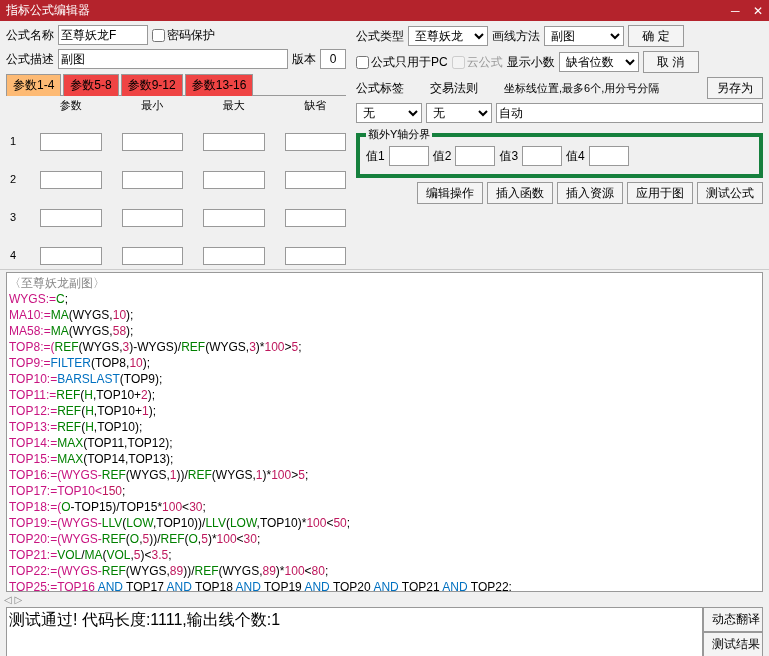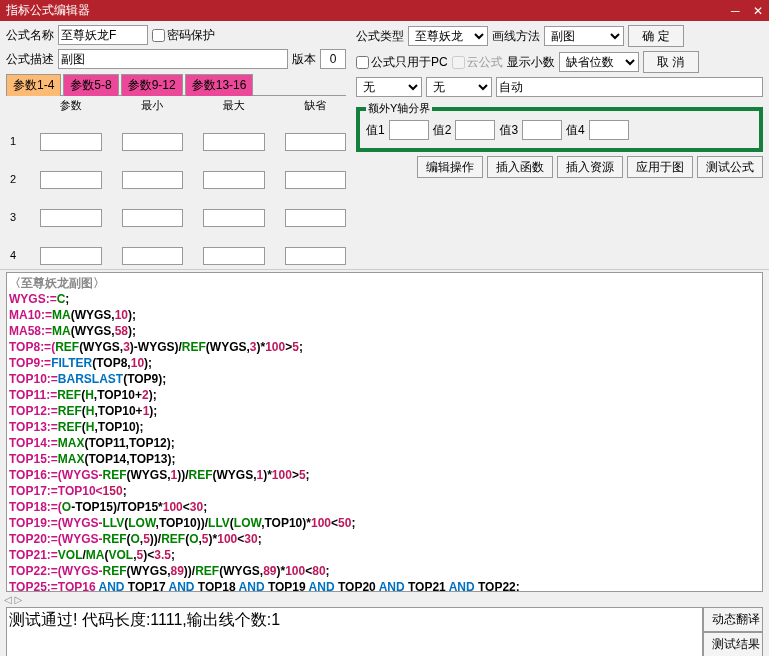--- a/index.html
+++ b/index.html
@@ -8,29 +8,29 @@
 .title-bar .ctrls span{margin-left:10px;cursor:pointer}
 .top-panel{background:#f0f0f0;padding:4px 6px;border-bottom:1px solid #ccc;display:flex;gap:10px}
 .left-col{width:340px}
 .right-col{flex:1}
 .row{display:flex;align-items:center;margin-bottom:4px;gap:4px}
 .lbl{white-space:nowrap}
 input[type=text],select{border:1px solid #999;background:#fff;height:20px;padding:0 2px;font-size:12px}
 .btn{border:1px solid #999;background:#f4f4f4;height:22px;padding:0 8px;cursor:pointer;white-space:nowrap}
 .btn-wide{width:56px}
 .tabs{display:flex;border-bottom:1px solid #999;margin-top:4px}
-.tab{padding:2px 6px;border:1px solid #999;border-bottom:none;background:#ec4899;margin-right:2px;cursor:pointer;position:relative;top:1px}
+.tab{padding:2px 6px;border:1px solid #999;border-bottom:none;background:#ef4444;margin-right:2px;cursor:pointer;position:relative;top:1px}
 .tab.active{background:#fdba74}
 .param-grid{display:grid;grid-template-columns:14px 1fr 1fr 1fr 1fr;gap:20px;margin-top:2px}
 .param-grid .hdr{text-align:center;font-size:11px}
 .param-grid input{width:100%;height:18px}
 .param-grid .rn{text-align:center;font-size:11px;padding-top:2px}
 fieldset{border:4px solid #15803d;padding:4px 6px;margin-top:4px}
 fieldset legend{font-size:11px;padding:0 2px}
-.code-area{background:#fff;border:1px solid #999;margin:2px 6px;height:320px;overflow:auto;font-family:Consolas,"Courier New",monospace;font-size:13px;font-weight:bold;line-height:16px;padding:2px;white-space:pre}
+.code-area{background:#fff;border:1px solid #999;margin:2px 6px;height:320px;overflow:auto;font-family:Consolas,"Courier New",monospace;font-size:13px;font-weight:normal;line-height:16px;padding:2px;white-space:pre}
 .code-title{color:#888}
 .k-blue{color:#0070c0}.k-green{color:#008000}.k-orange{color:#be185d}.k-pink{color:#c81480}
 .status-row{display:flex;margin:2px 6px;gap:0}
 .status-box{flex:1;border:1px solid #999;background:#fff;height:100px;padding:2px;font-size:16px}
 .side-btns{display:flex;flex-direction:column}
 .side-btns .btn{width:60px;height:25px}
 .chk{display:inline-flex;align-items:center;gap:2px}
 .scroll-dots{color:#888;font-size:10px;padding:0 4px}
 </style>
 </head>
@@ -110,20 +110,27 @@
         </label>
       <label class="chk" style="color:#999">
           <input type="checkbox" disabled="" style="">
           <span>云公式</span>
         </label>
       <span class="lbl">显示小数</span>
       <select style="width:80px"><option>缺省位数</option></select>
       <button class="btn btn-wide">取 消</button>
     </div>
     <div class="row">
+      <div style="width:70px"><span class="lbl">公式标签</span></div>
+      <div style="width:70px"><span class="lbl">交易法则</span></div>
+      <span class="lbl" style="font-size:11px">坐标线位置,最多6个,用分号分隔</span>
+      <span style="flex:1"></span>
+      <button class="btn btn-wide">另存为</button>
+    </div>
+    <div class="row">
       <select style="width:66px"><option>无</option></select>
       <select style="width:66px"><option>无</option></select>
       <input type="text" style="flex: 1 1 0%;" value="自动">
     </div>
     <fieldset>
       <legend>额外Y轴分界</legend>
       <div class="row">
         <span class="lbl">值1</span>
           <input type="text" style="width: 40px;">
         <span class="lbl">值2</span>

